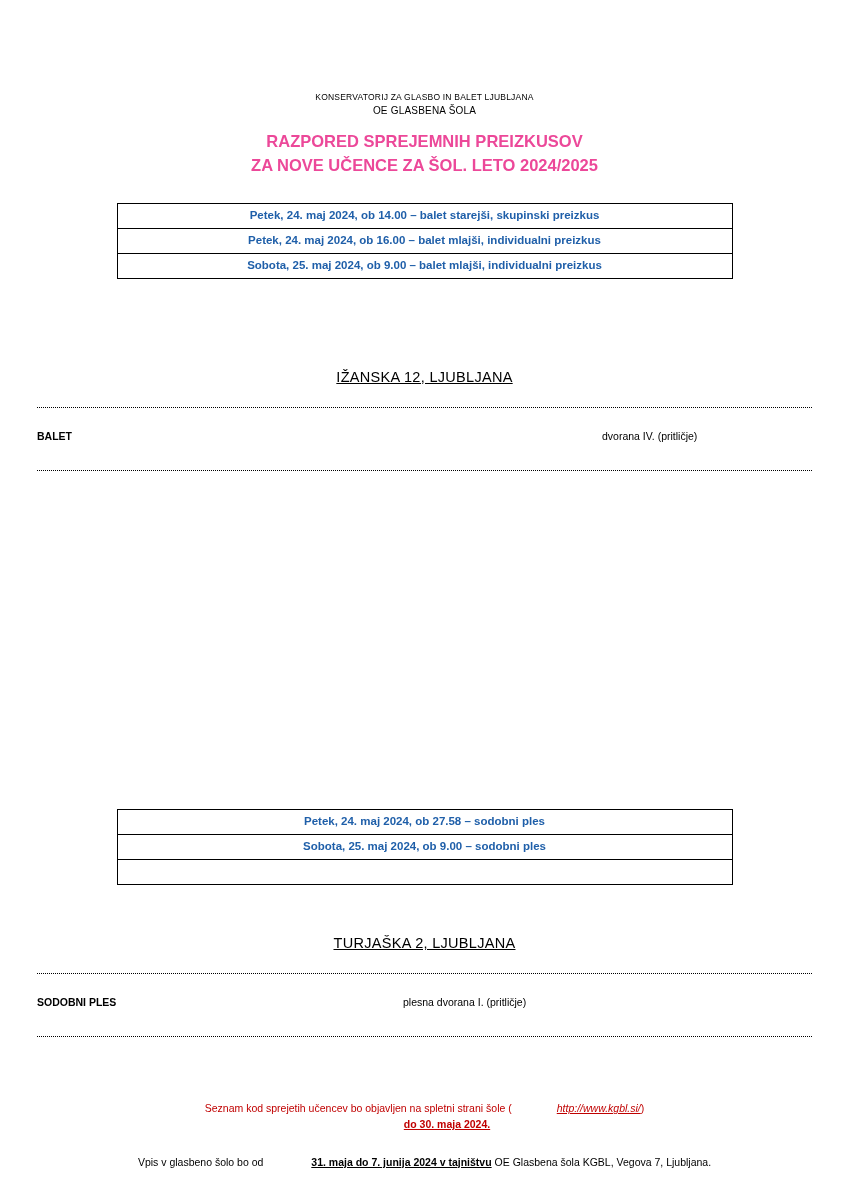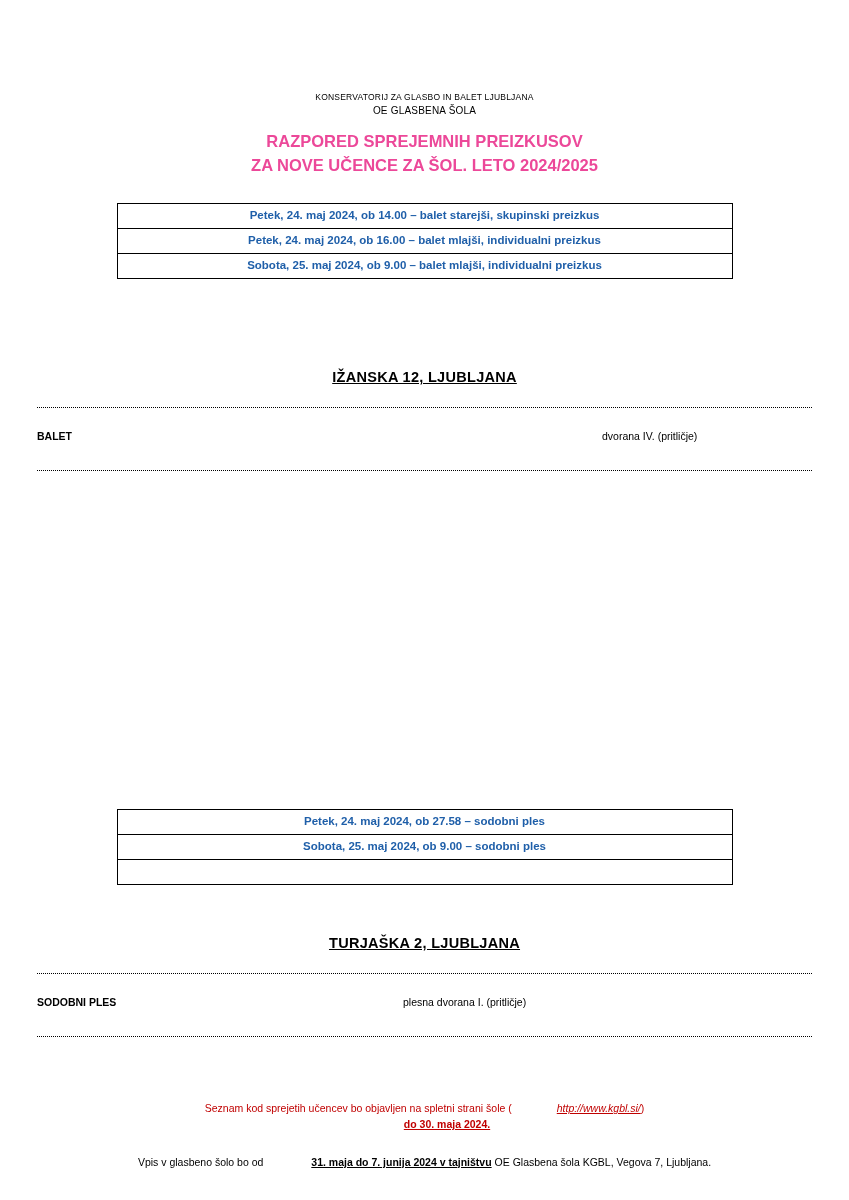--- a/index.html
+++ b/index.html
@@ -71,21 +71,21 @@
   }
   .sched-table td.empty-row {
     height: 22px;
   }
   .table-1-wrap { margin-top: 25px; }
   .table-2-wrap { margin-top: 338px; }
 
   
   .venue-title {
     text-align: center;
-    font-weight: bold;
+    font-weight: normal;
     font-size: 14.5px;
     text-decoration: underline;
     letter-spacing: 0.3px;
   }
   .venue-1-title { margin-top: 90px; }
   .venue-2-title { margin-top: 50px; }
 
   .dotline {
     width: 775px;
     margin: 0 auto;

